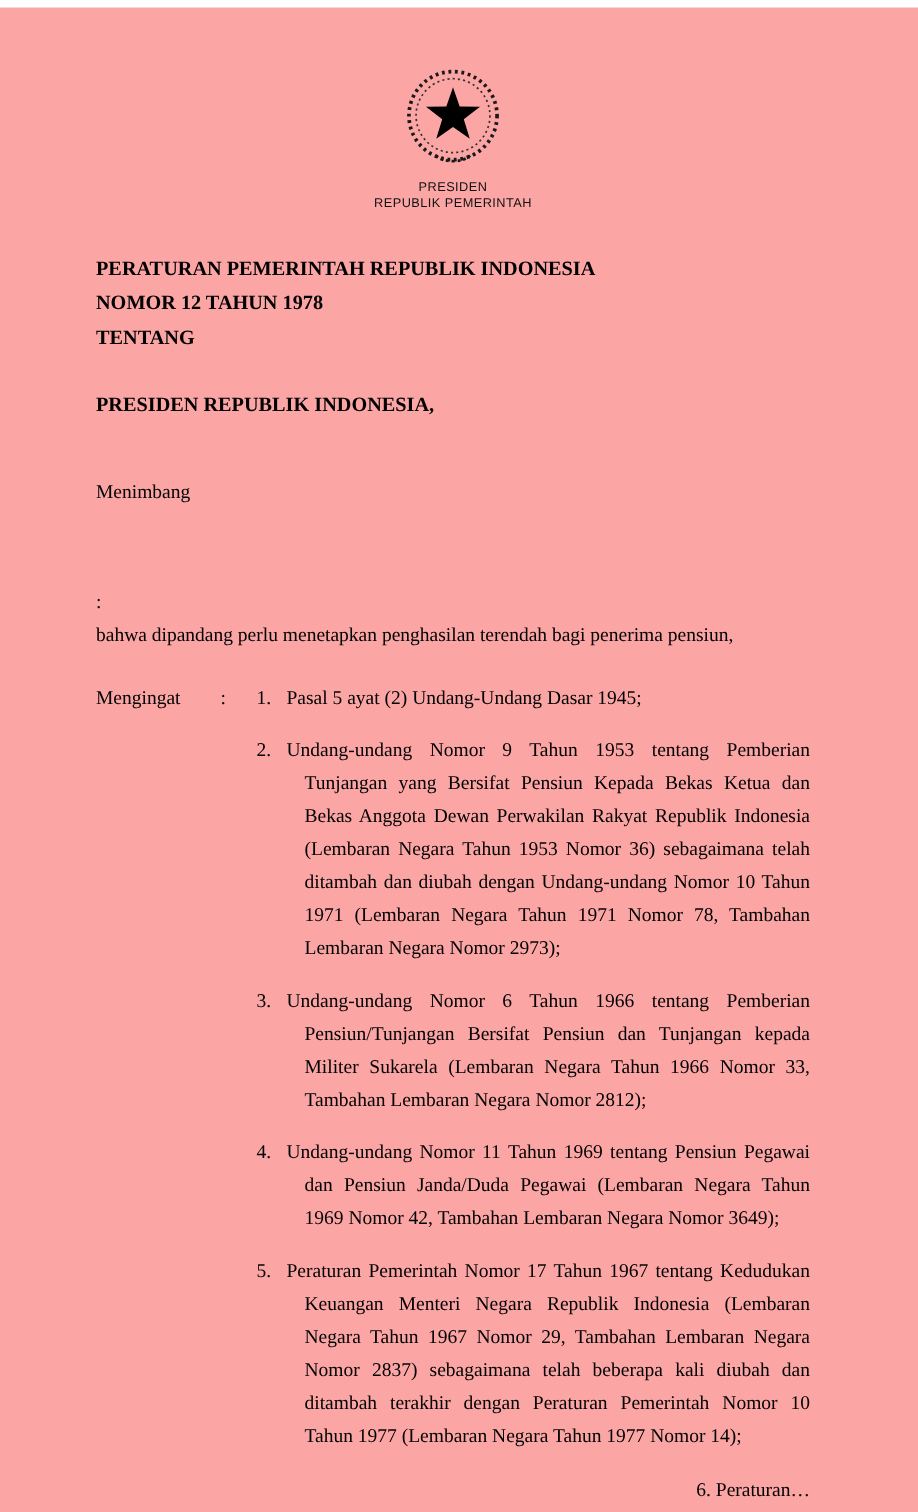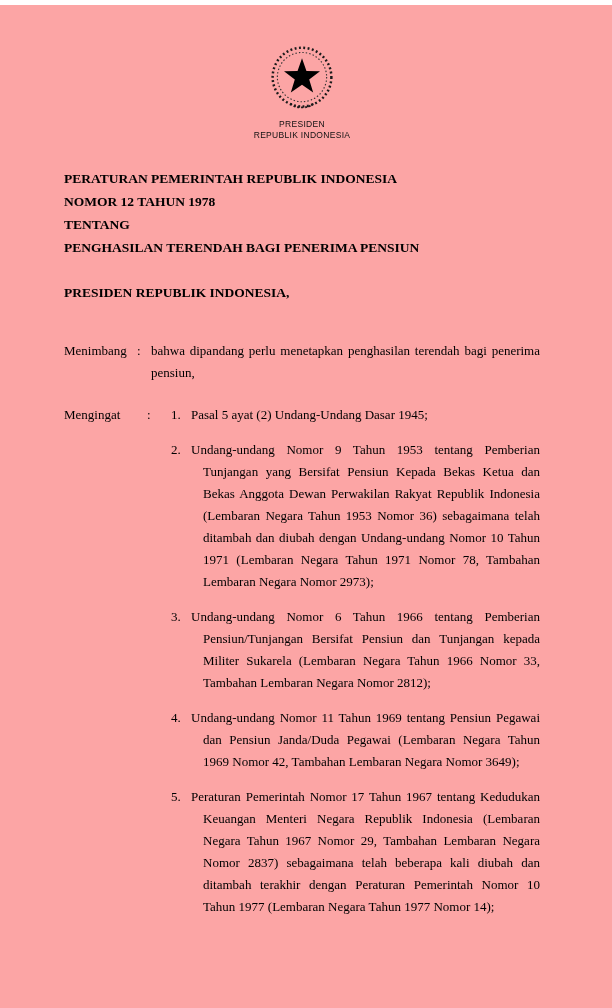--- a/index.html
+++ b/index.html
@@ -47,21 +47,21 @@
     font-weight: bold;
     font-size: 13.5px;
     line-height: 18px;
   }
   
   .clause {
     display: flex;
     font-size: 13px;
     line-height: 22px;
   }
-  .clause-menimbang { margin-top: 38px; }
+  .clause-menimbang { margin-top: 38px; flex-direction: column; }
   .clause-mengingat { margin-top: 20px; gap: 10px; }
   .clause-label { width: 73px; flex: 0 0 73px; }
   .clause-colon { width: 14px; flex: 0 0 14px; }
   .clause-body { flex: 1; text-align: justify; }
   
   .item { display: flex; margin-bottom: 13px; }
   .item:last-child { margin-bottom: 0; }
   .item-num { width: 20px; flex: 0 0 20px; }
   .item-text {
     flex: 1;
@@ -83,28 +83,27 @@
 <div class="page">
 
   <div class="letterhead">
     <svg class="emblem" viewBox="0 0 80 76" aria-hidden="true">
       <circle cx="40" cy="36" r="31" fill="none" stroke="#1a1a1a" stroke-width="2.6" stroke-dasharray="2 2.6"></circle>
       <circle cx="40" cy="36" r="26" fill="none" stroke="#333333" stroke-width="1.2" stroke-dasharray="1.5 2.2"></circle>
       <polygon fill="#000000" points="40,16 44.7,29.5 59,29.8 47.6,38.5 51.8,52.2 40,44 28.2,52.2 32.4,38.5 21,29.8 35.3,29.5"></polygon>
       <path d="M28 64 q4 4 12 4 q8 0 12 -4" fill="none" stroke="#1a1a1a" stroke-width="2" stroke-dasharray="2 2"></path>
     </svg>
     <div class="lh-line">PRESIDEN</div>
-    <div class="lh-line">REPUBLIK INDONESIA</div>
+    <div class="lh-line">REPUBLIK PEMERINTAH</div>
   </div>
 
   <div class="title-block">
     <div>PERATURAN PEMERINTAH REPUBLIK INDONESIA</div>
     <div>NOMOR 12 TAHUN 1978</div>
     <div>TENTANG</div>
-    <div>PENGHASILAN TERENDAH BAGI PENERIMA PENSIUN</div>
   </div>
 
   <div class="opening">PRESIDEN REPUBLIK INDONESIA,</div>
 
   <div class="clause clause-menimbang">
     <div class="clause-label">Menimbang</div>
     <div class="clause-colon">:</div>
     <div class="clause-body">bahwa dipandang perlu menetapkan penghasilan terendah bagi penerima pensiun,</div>
   </div>
 
@@ -134,14 +133,15 @@
       </div>
 
       <div class="item">
         <div class="item-num">5.</div>
         <div class="item-text">Peraturan Pemerintah Nomor 17 Tahun 1967 tentang Kedudukan Keuangan Menteri Negara Republik Indonesia (Lembaran Negara Tahun 1967 Nomor 29, Tambahan Lembaran Negara Nomor 2837) sebagaimana telah beberapa kali diubah dan ditambah terakhir dengan Peraturan Pemerintah Nomor 10 Tahun 1977 (Lembaran Negara Tahun 1977 Nomor 14);</div>
       </div>
 
     </div>
   </div>
 
+  <div class="catchword">6.  Peraturan…</div>
 
 </div>
 
 </body></html>

